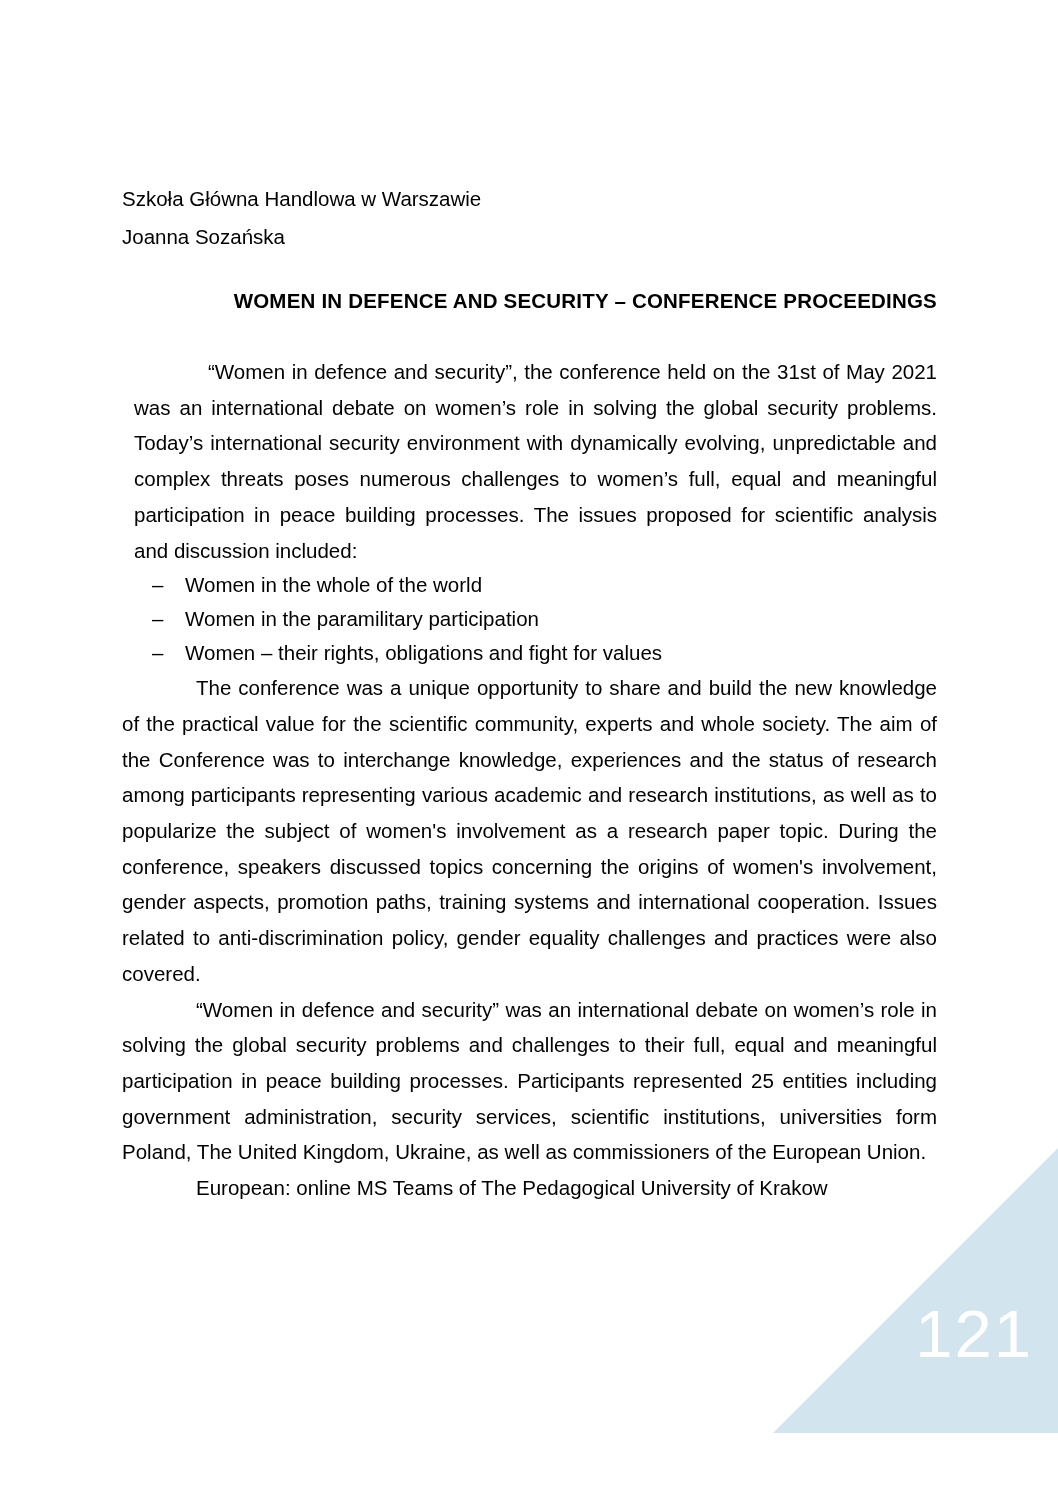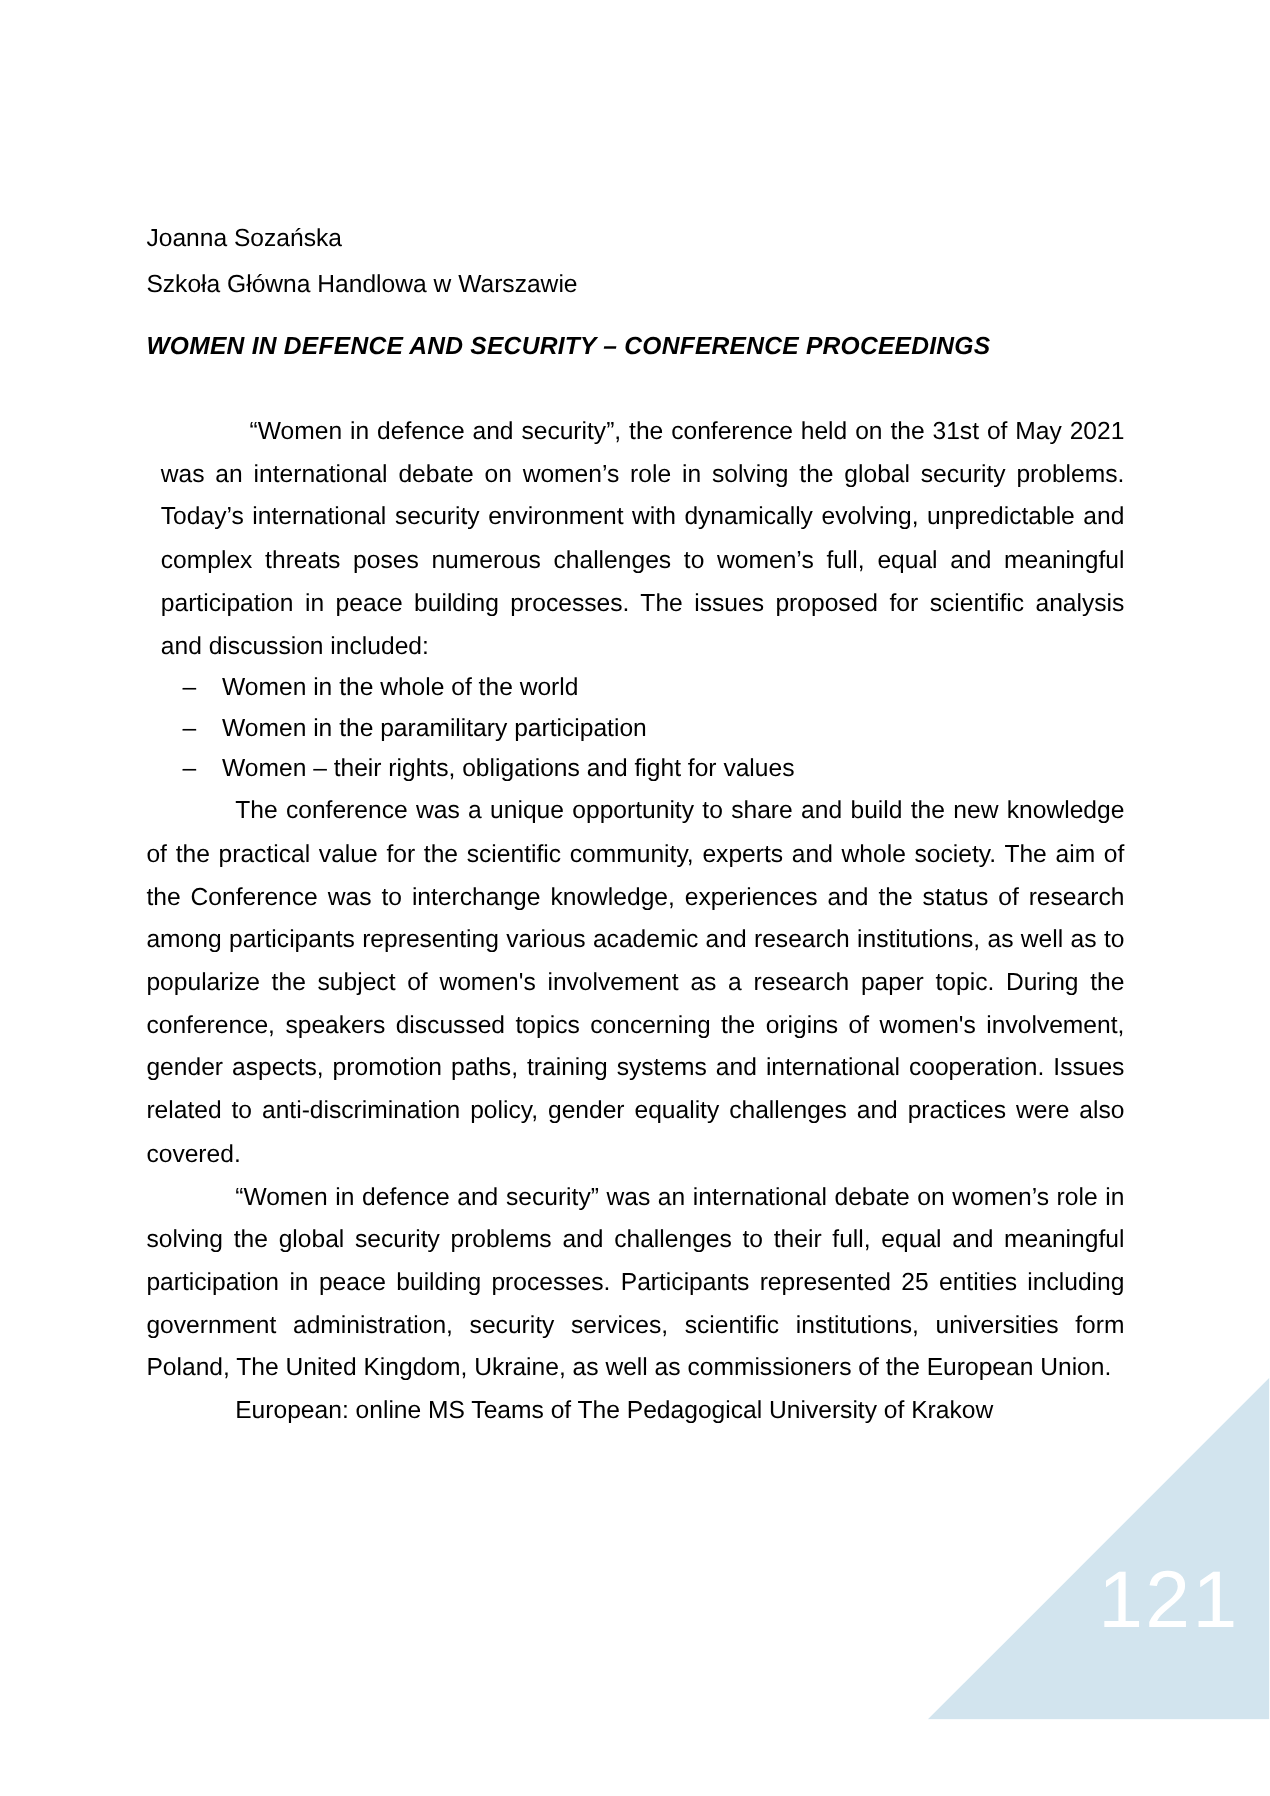--- a/index.html
+++ b/index.html
@@ -21,26 +21,25 @@
     position: absolute;
     left: 122px;
     top: 180px;
     width: 815px;
     font-size: 20.5px;
     line-height: 35.7px;
     color: #000000;
   }
   .byline { line-height: 38px; text-align: left; }
   .paper-title {
-    margin-top: 15px;
+    margin-top: 27px;
     font-weight: bold;
-    text-align: left;
+    text-align: right;
     line-height: 36px;
     letter-spacing: 0.2px;
-    font-style: italic;
   }
   p.body-par {
     text-align: justify;
     text-indent: 74px;
   }
   p.first-par { margin-top: 35px; margin-left: 12px; }
   .topic-list { margin: 0; }
   .topic-item {
     display: flex;
     line-height: 34px;
@@ -71,22 +70,22 @@
   }
 </style>
 </head>
 <body>
 
 <div class="page">
 
   <div class="content">
 
     <div class="byline">
+      <div>Szkoła Główna Handlowa w Warszawie</div>
       <div>Joanna Sozańska</div>
-      <div>Szkoła Główna Handlowa w Warszawie</div>
     </div>
 
     <div class="paper-title">WOMEN IN DEFENCE AND SECURITY – CONFERENCE PROCEEDINGS</div>
 
     <p class="body-par first-par">“Women in defence and security”, the conference held on the 31st of May 2021 was an international debate on women’s role in solving the global security problems. Today’s international security environment with dynamically evolving, unpredictable and complex threats poses numerous challenges to women’s full, equal and meaningful participation in peace building processes. The issues proposed for scientific analysis and discussion included:</p>
 
     <div class="topic-list">
       <div class="topic-item">
         <span class="dash">–</span>
         <span>Women in the whole of the world</span>

